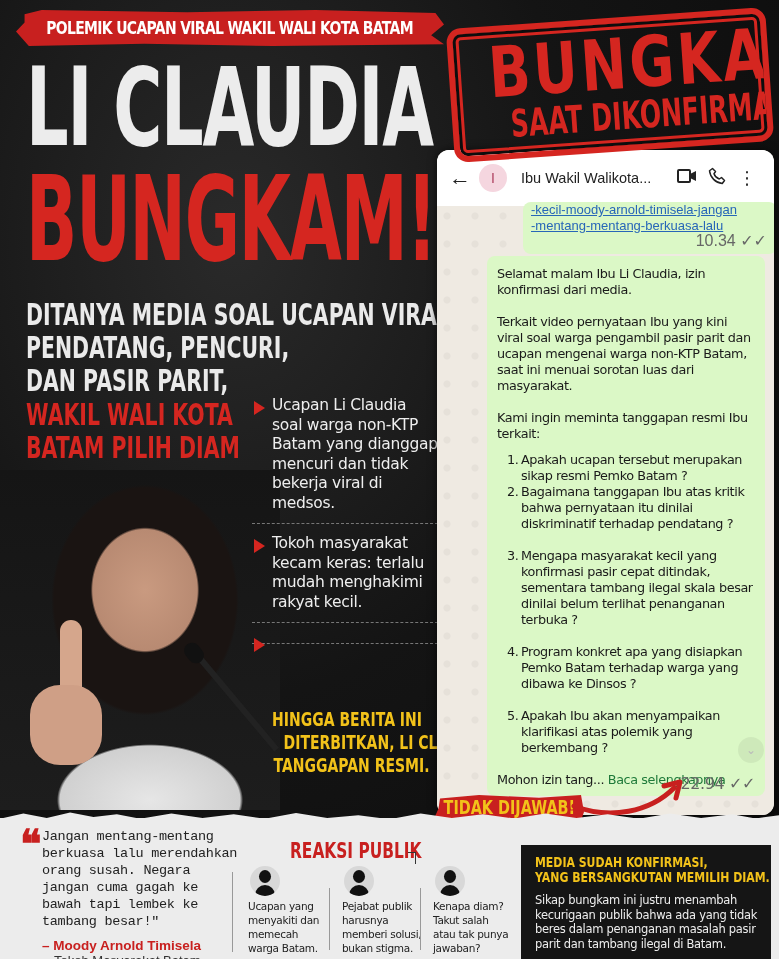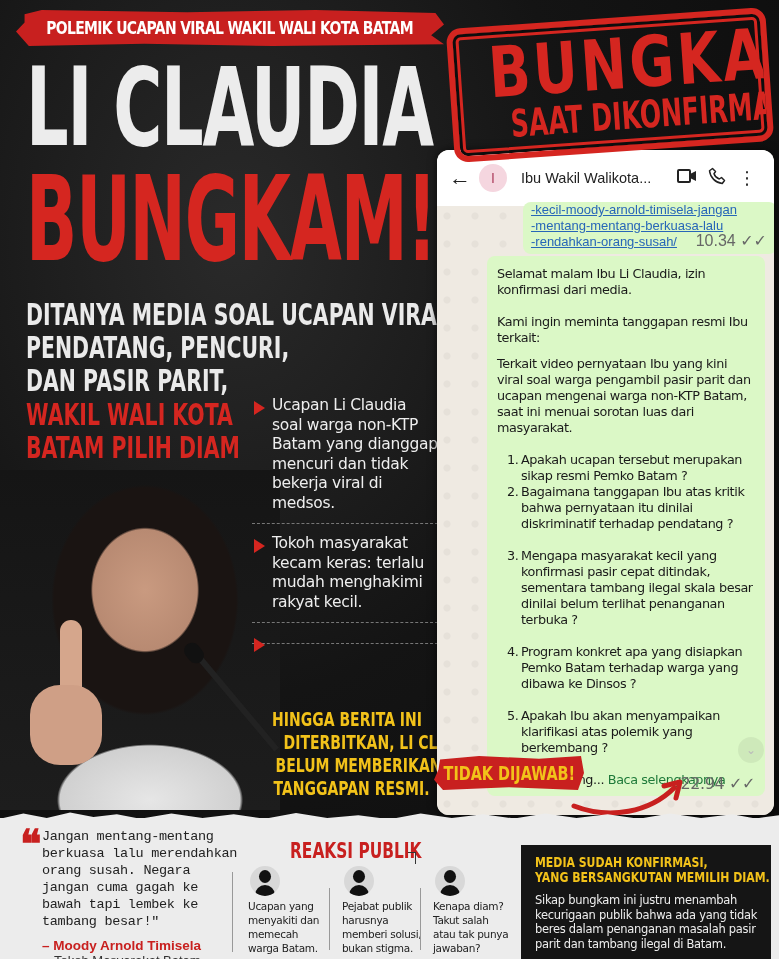--- a/index.html
+++ b/index.html
@@ -139,23 +139,23 @@
     .bubble-2 ol li { position: relative; padding-left: 14px; }
     .bubble-2 ol li .num { position: absolute; left: 0; top: 0; }
     .bubble-2 ol li.gap { margin-bottom: 16px; }
     .bubble-2 .more { color: #1f7a3a; }
     .scroll-down {
       position: absolute; right: 10px; top: 531px; width: 26px; height: 26px; border-radius: 50%;
       background: rgba(0,0,0,0.06); color: #bbb; font-size: 12px; text-align: center; line-height: 26px;
     }
 
     .tidak-banner {
-      position: absolute; left: 434px; top: 756px; width: 150px; height: 34px; background: #c8201f;
+      position: absolute; left: 434px; top: 795px; width: 150px; height: 34px; background: #c8201f;
       clip-path: polygon(4% 10%, 30% 0%, 70% 8%, 98% 0%, 100% 50%, 96% 100%, 50% 92%, 6% 100%, 0% 70%, 3% 40%);
-      display: flex; align-items: center; justify-content: center;
+      display: flex; justify-content: center;
     }
     .tidak-banner span { color: #f2c21a; font-family: "DejaVu Sans", sans-serif; font-weight: bold; font-size: 20px; transform: scaleX(0.72); white-space: nowrap; }
     .arrow-svg { position: absolute; left: 570px; top: 778px; }
 
     
     .bottom {
       position: absolute; left: 0; top: 818px; width: 779px; height: 141px;
       background: #ececec;
     }
     .torn {
@@ -226,21 +226,20 @@
       <p>Tokoh masyarakat kecam keras: terlalu mudah menghakimi rakyat kecil.</p>
     </div>
     <div class="bullet">
       <span class="tri"></span>
     </div>
   </div>
 
   <div class="yellow-note">
     <div><span>HINGGA BERITA INI</span></div>
     <div><span>DITERBITKAN, LI CLAUDIA</span></div>
-    <div><span>BELUM MEMBERIKAN</span></div>
     <div><span>TANGGAPAN RESMI.</span></div>
   </div>
 
   <div class="phone">
     <div class="wa-header">
       <span class="back">←</span>
       <span class="avatar">I</span>
       <span class="name">Ibu Wakil Walikota...</span>
       <span class="icon">
         <svg width="20" height="16" viewBox="0 0 20 16">
@@ -252,27 +251,26 @@
         <svg width="18" height="18" viewBox="0 0 24 24">
             <path d="M6 2 L10 6 L8 9 C9 12 12 15 15 16 L18 14 L22 18 L19 22 C10 21 3 14 2 5 Z" fill="none" stroke="#222" stroke-width="2" stroke-linejoin="round"></path>
           </svg>
       </span>
       <span class="icon">⋮</span>
     </div>
     <div class="wa-body">
       <div class="bubble bubble-1">
         <div class="link">-kecil-moody-arnold-timisela-jangan</div>
         <div class="link">-mentang-mentang-berkuasa-lalu</div>
-        <div class="link">-rendahkan-orang-susah/</div>
         <span class="time">10.34 ✓✓</span>
       </div>
       <div class="bubble bubble-2">
         <p>Selamat malam Ibu Li Claudia, izin konfirmasi dari media.</p>
+        <p>Terkait video pernyataan Ibu yang kini viral soal warga pengambil pasir parit dan ucapan mengenai warga non-KTP Batam, saat ini menuai sorotan luas dari masyarakat.</p>
         <p style="margin-bottom:10px">Kami ingin meminta tanggapan resmi Ibu terkait:</p>
-        <p>Terkait video pernyataan Ibu yang kini viral soal warga pengambil pasir parit dan ucapan mengenai warga non-KTP Batam, saat ini menuai sorotan luas dari masyarakat.</p>
         <ol>
           <li><span class="num">1.</span><span>Apakah ucapan tersebut merupakan sikap resmi Pemko Batam ?</span></li>
           <li class="gap"><span class="num">2.</span><span>Bagaimana tanggapan Ibu atas kritik bahwa pernyataan itu dinilai diskriminatif terhadap pendatang ?</span></li>
           <li class="gap"><span class="num">3.</span><span>Mengapa masyarakat kecil yang konfirmasi pasir cepat ditindak, sementara tambang ilegal skala besar dinilai belum terlihat penanganan terbuka ?</span></li>
           <li class="gap"><span class="num">4.</span><span>Program konkret apa yang disiapkan Pemko Batam terhadap warga yang dibawa ke Dinsos ?</span></li>
           <li class="gap"><span class="num">5.</span><span>Apakah Ibu akan menyampaikan klarifikasi atas polemik yang berkembang ?</span></li>
         </ol>
         <div>
           <span>Mohon izin tang...</span>
           <span class="more">Baca selengkapnya</span>

